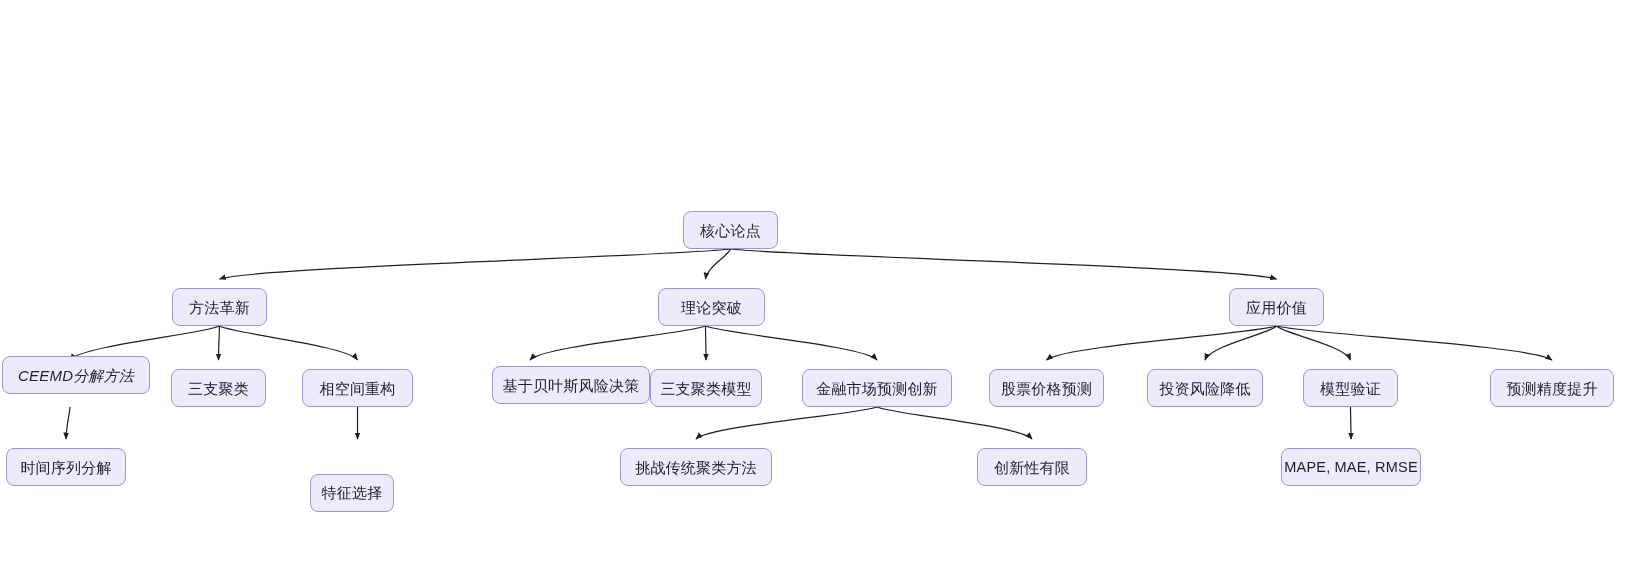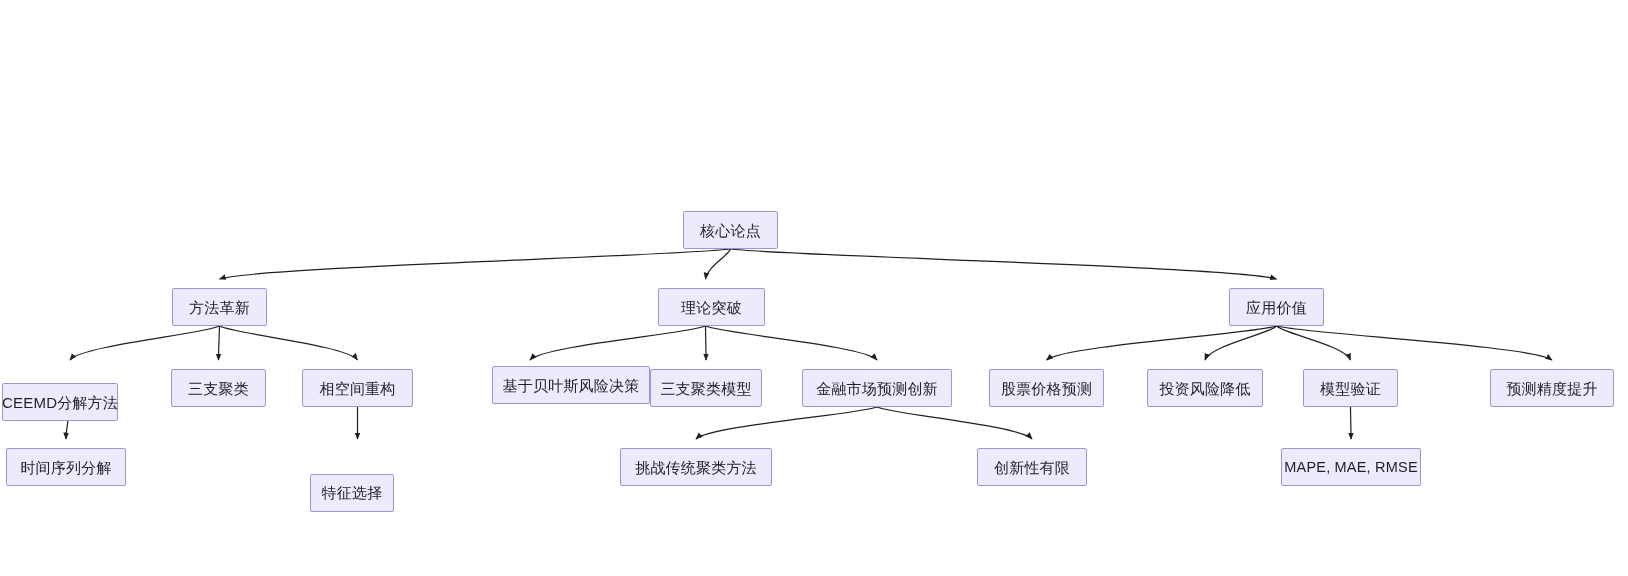--- a/index.html
+++ b/index.html
@@ -28,21 +28,21 @@
     left: 0;
     top: 0;
     width: 1628px;
     height: 576px;
   }
   .node {
     position: absolute;
     box-sizing: border-box;
     background: #eceafb;
     border: 1px solid #9f95d6;
-    border-radius: 2px;
+    border-radius: 8px;
     display: flex;
     align-items: center;
     justify-content: center;
     color: #1f1f28;
     font-size: 15px;
     line-height: 1;
     white-space: nowrap;
     letter-spacing: 0.2px;
   }
   .node .node-label {
@@ -90,21 +90,21 @@
       </div>
       <div class="node" style="left: 172px; top: 288px; width: 95px; height: 38px;">
         <span class="node-label">方法革新</span>
       </div>
       <div class="node" style="left: 658px; top: 288px; width: 107px; height: 38px;">
         <span class="node-label">理论突破</span>
       </div>
       <div class="node" style="left: 1229px; top: 288px; width: 95px; height: 38px;">
         <span class="node-label">应用价值</span>
       </div>
-      <div class="node" style="left: 2px; top: 383px; width: 116px; height: 38px;">
+      <div class="node" style="left: 2px; top: 356px; width: 148px; height: 38px; font-style: italic;">
         <span class="node-label">CEEMD分解方法</span>
       </div>
       <div class="node" style="left: 171px; top: 369px; width: 95px; height: 38px;">
         <span class="node-label">三支聚类</span>
       </div>
       <div class="node" style="left: 302px; top: 369px; width: 111px; height: 38px;">
         <span class="node-label">相空间重构</span>
       </div>
       <div class="node" style="left: 451px; top: 366px; width: 158px; height: 38px; margin-left: 41px;">
         <span class="node-label">基于贝叶斯风险决策</span>

